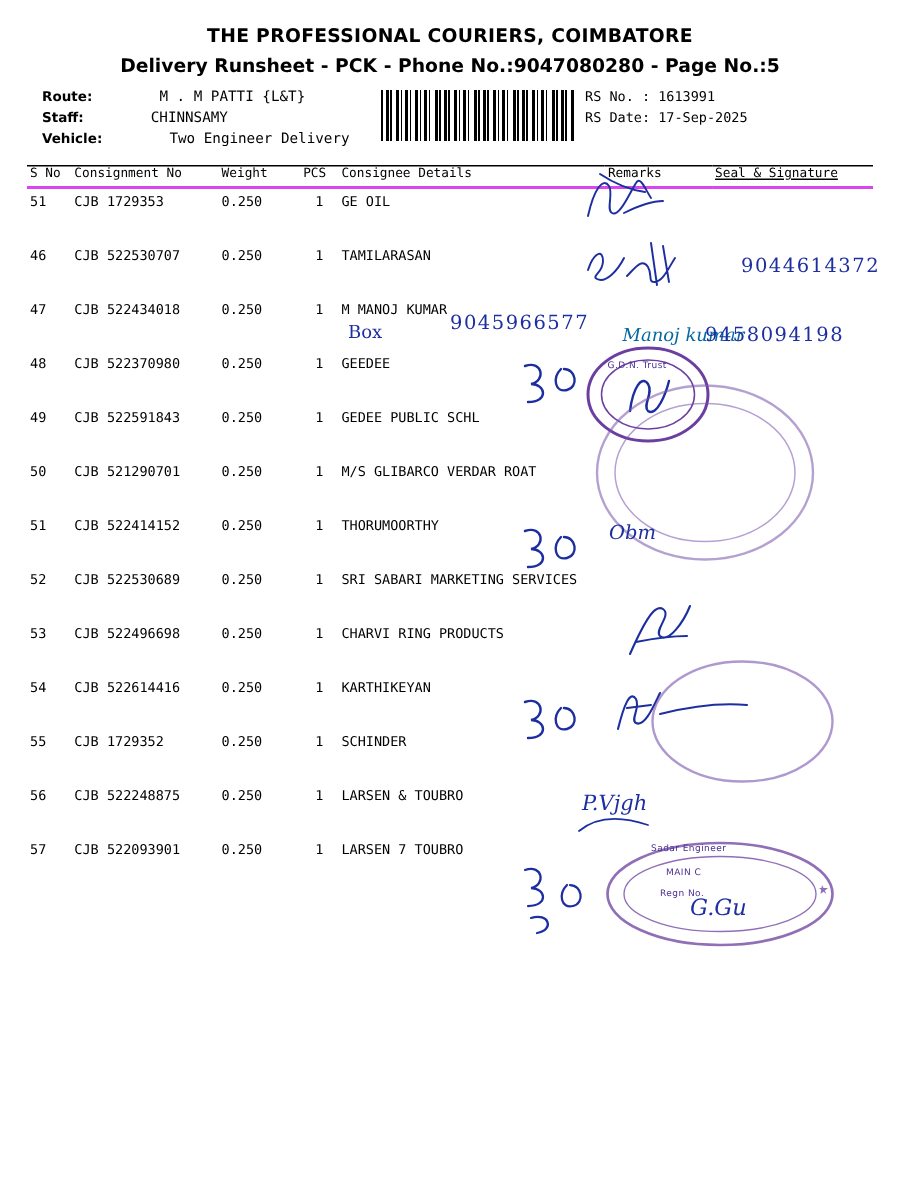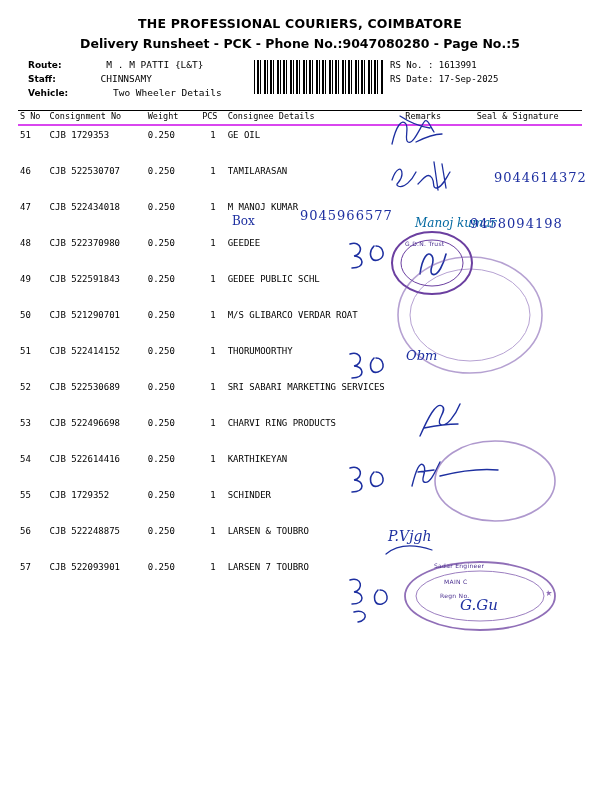--- a/index.html
+++ b/index.html
@@ -102,21 +102,21 @@
     font-size: 9px;
     height: 28px;
     white-space: nowrap;
   }
   .c-sno { width: 26px; }
   .c-con { width: 96px; }
   .c-wt  { width: 52px; text-align: left; }
   .c-pcs { width: 22px; text-align: center; }
   .c-cd  { width: 175px; }
   .c-rem { width: 70px; margin-top: 48px; }
-  .c-sig { width: 105px; }
+  .c-sig { width: 105px; text-decoration: underline; }
 
   
   .sig-layer {
     position: absolute;
     left: 0; top: 0;
     width: 600px; height: 800px;
     pointer-events: none;
   }
   .ink { position: absolute; }
   .ink svg { display: block; overflow: visible; }
@@ -141,21 +141,21 @@
       <div>
         <span class="lbl">Route:</span>
         <span class="val">M . M PATTI {L&amp;T}</span>
       </div>
       <div>
         <span class="lbl">Staff:</span>
         <span class="val">CHINNSAMY</span>
       </div>
       <div>
         <span class="lbl">Vehicle:</span>
-        <span class="val">Two Wheeler Details</span>
+        <span class="val">Two Engineer Delivery</span>
       </div>
     </div>
 
     <div class="barcode"></div>
 
     <div class="hdr-right">
       <div>
         <span>RS No. :</span>
         <span>1613991</span>
       </div>

